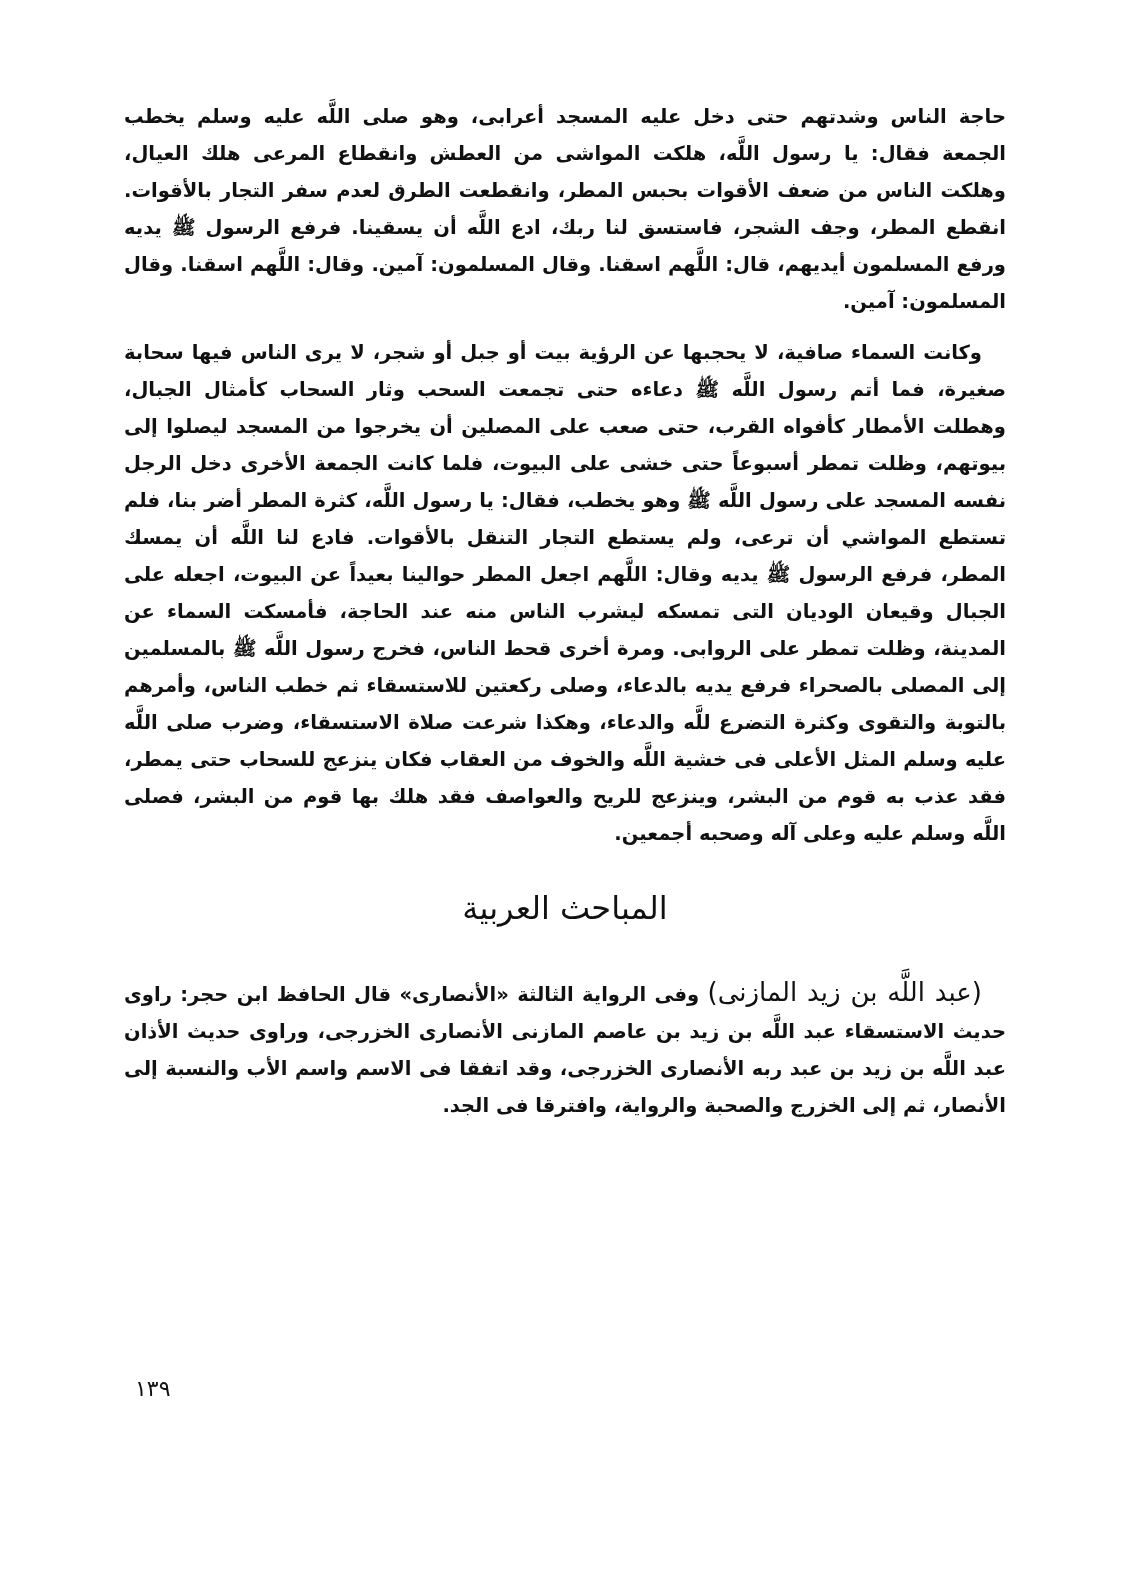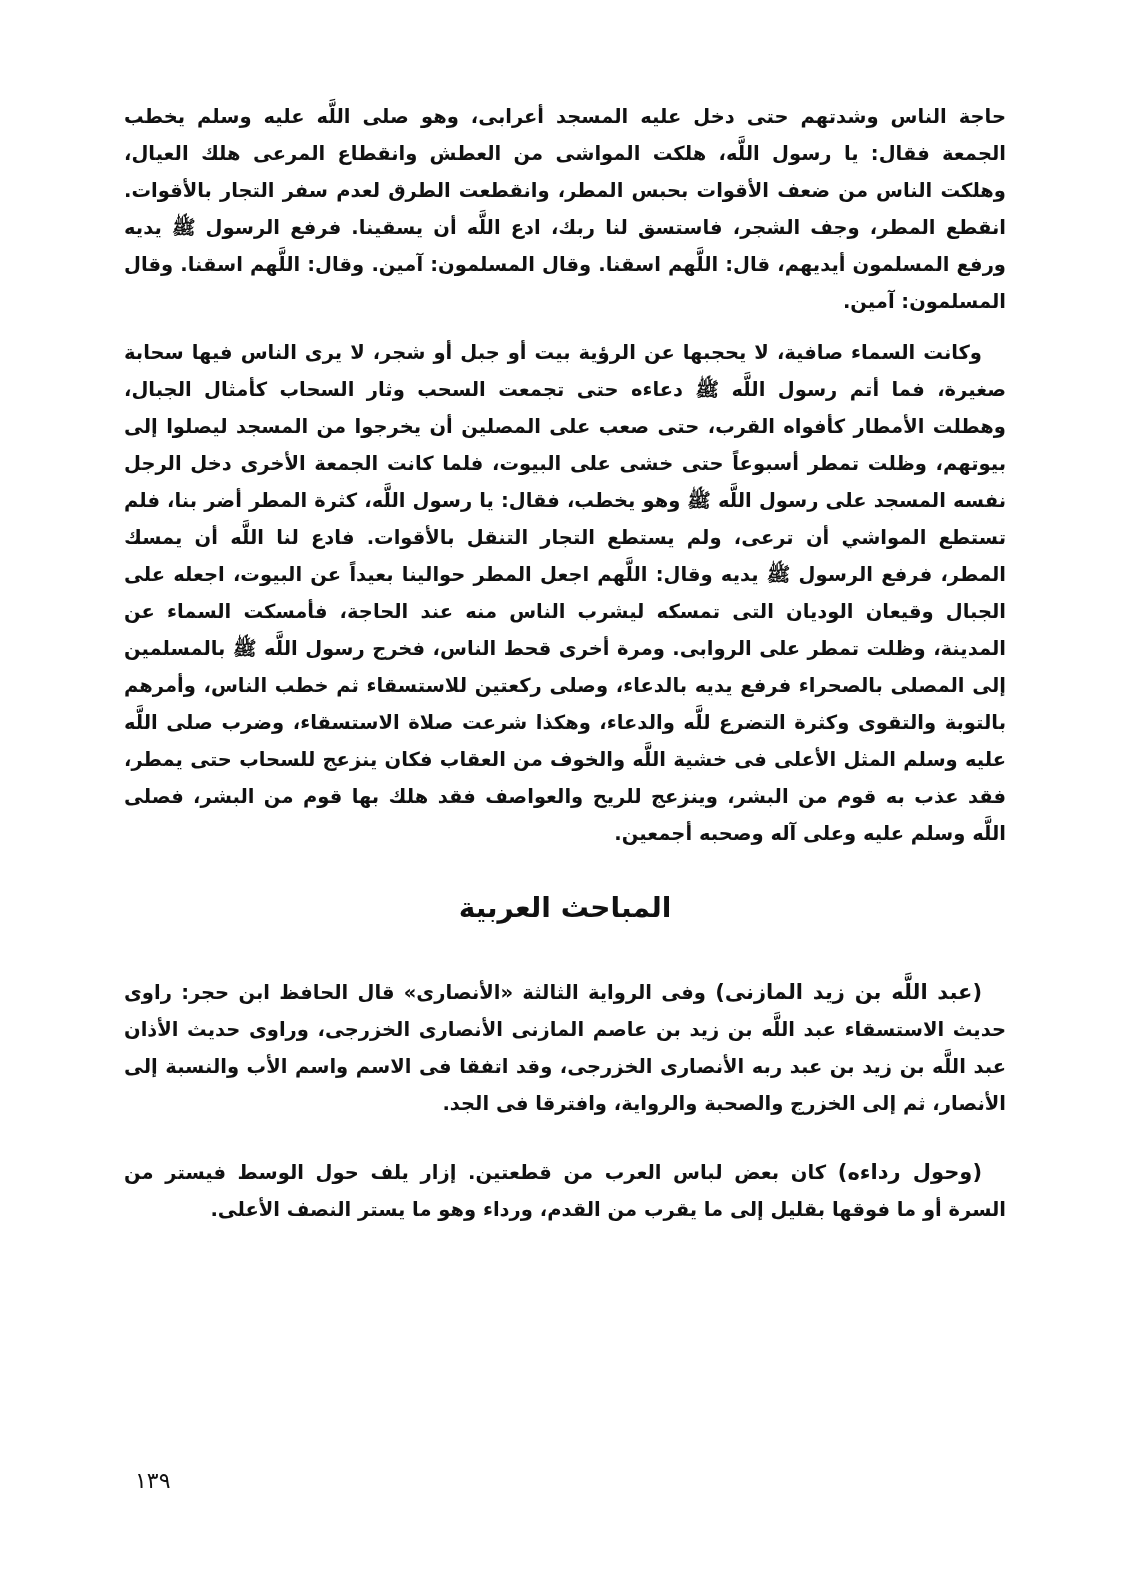--- a/index.html
+++ b/index.html
@@ -28,33 +28,33 @@
       text-align: justify;
       text-align-last: right;
       margin: 0;
       font-weight: 600;
     }
     .para.indent { text-indent: 24px; }
     .gap-sm { height: 14px; }
     .gap-md { height: 16px; }
     .heading {
       text-align: center;
-      font-size: 28px;
-      font-weight: 700;
+      font-size: 32px;
+      font-weight: 400;
       line-height: 40px;
       margin: 36px 0 46px 0;
     }
     .term {
-      font-weight: 700;
-      font-size: 21px;
+      font-weight: 400;
+      font-size: 26px;
     }
     .page-number {
       position: absolute;
       left: 135px;
-      top: 1468px;
+      top: 1376px;
       font-size: 22px;
       direction: rtl;
       font-family: "DejaVu Sans", sans-serif;
       color: #111111;
     }
   </style>
 </head>
 <body>
 
 <div class="page">
@@ -63,19 +63,18 @@
   <div class="gap-sm"></div>
   <p class="para indent">وكانت السماء صافية، لا يحجبها عن الرؤية بيت أو جبل أو شجر، لا يرى الناس فيها سحابة صغيرة، فما أتم رسول اللَّه ﷺ دعاءه حتى تجمعت السحب وثار السحاب كأمثال الجبال، وهطلت الأمطار كأفواه القرب، حتى صعب على المصلين أن يخرجوا من المسجد ليصلوا إلى بيوتهم، وظلت تمطر أسبوعاً حتى خشى على البيوت، فلما كانت الجمعة الأخرى دخل الرجل نفسه المسجد على رسول اللَّه ﷺ وهو يخطب، فقال: يا رسول اللَّه، كثرة المطر أضر بنا، فلم تستطع المواشي أن ترعى، ولم يستطع التجار التنقل بالأقوات. فادع لنا اللَّه أن يمسك المطر، فرفع الرسول ﷺ يديه وقال: اللَّهم اجعل المطر حوالينا بعيداً عن البيوت، اجعله على الجبال وقيعان الوديان التى تمسكه ليشرب الناس منه عند الحاجة، فأمسكت السماء عن المدينة، وظلت تمطر على الروابى. ومرة أخرى قحط الناس، فخرج رسول اللَّه ﷺ بالمسلمين إلى المصلى بالصحراء فرفع يديه بالدعاء، وصلى ركعتين للاستسقاء ثم خطب الناس، وأمرهم بالتوبة والتقوى وكثرة التضرع للَّه والدعاء، وهكذا شرعت صلاة الاستسقاء، وضرب صلى اللَّه عليه وسلم المثل الأعلى فى خشية اللَّه والخوف من العقاب فكان ينزعج للسحاب حتى يمطر، فقد عذب به قوم من البشر، وينزعج للريح والعواصف فقد هلك بها قوم من البشر، فصلى اللَّه وسلم عليه وعلى آله وصحبه أجمعين.</p>
 
   <h2 class="heading">المباحث العربية</h2>
 
   <p class="para indent"><span class="term">(عبد اللَّه بن زيد المازنى)</span><span> وفى الرواية الثالثة «الأنصارى» قال الحافظ ابن حجر: راوى حديث الاستسقاء عبد اللَّه بن زيد بن عاصم المازنى الأنصارى الخزرجى، وراوى حديث الأذان عبد اللَّه بن زيد بن عبد ربه الأنصارى الخزرجى، وقد اتفقا فى الاسم واسم الأب والنسبة إلى الأنصار، ثم إلى الخزرج والصحبة والرواية، وافترقا فى الجد.</span></p>
   <div class="gap-md"></div>
 
   <div class="gap-md"></div>
 
-  <p class="para indent"><span class="term">(وحول رداءه)</span><span> كان بعض لباس العرب من قطعتين. إزار يلف حول الوسط فيستر من السرة أو ما فوقها بقليل إلى ما يقرب من القدم، ورداء وهو ما يستر النصف الأعلى.</span></p>
   <div class="gap-sm"></div>
 
 
 </div>
 
 <div class="page-number">١٣٩</div>
 
 </body></html>

